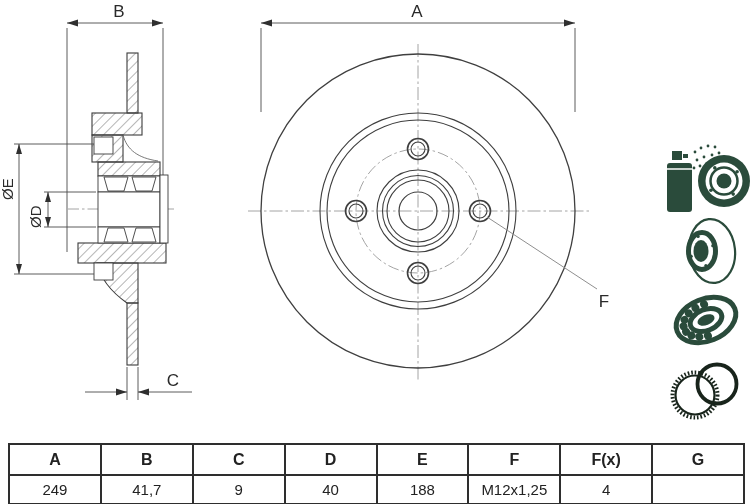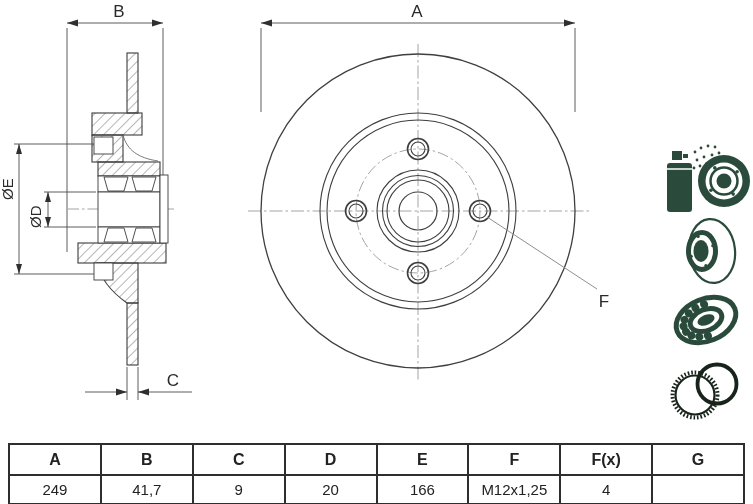--- a/index.html
+++ b/index.html
@@ -215,21 +215,21 @@
       <td>D</td>
       <td>E</td>
       <td>F</td>
       <td>F(x)</td>
       <td>G</td>
     </tr>
     <tr class="val">
       <td>249</td>
       <td>41,7</td>
       <td>9</td>
-      <td>20</td>
-      <td>166</td>
+      <td>40</td>
+      <td>188</td>
       <td>M12x1,25</td>
       <td>4</td>
       <td></td>
     </tr>
   </tbody>
     </table>
 </div>
 
 </body></html>

